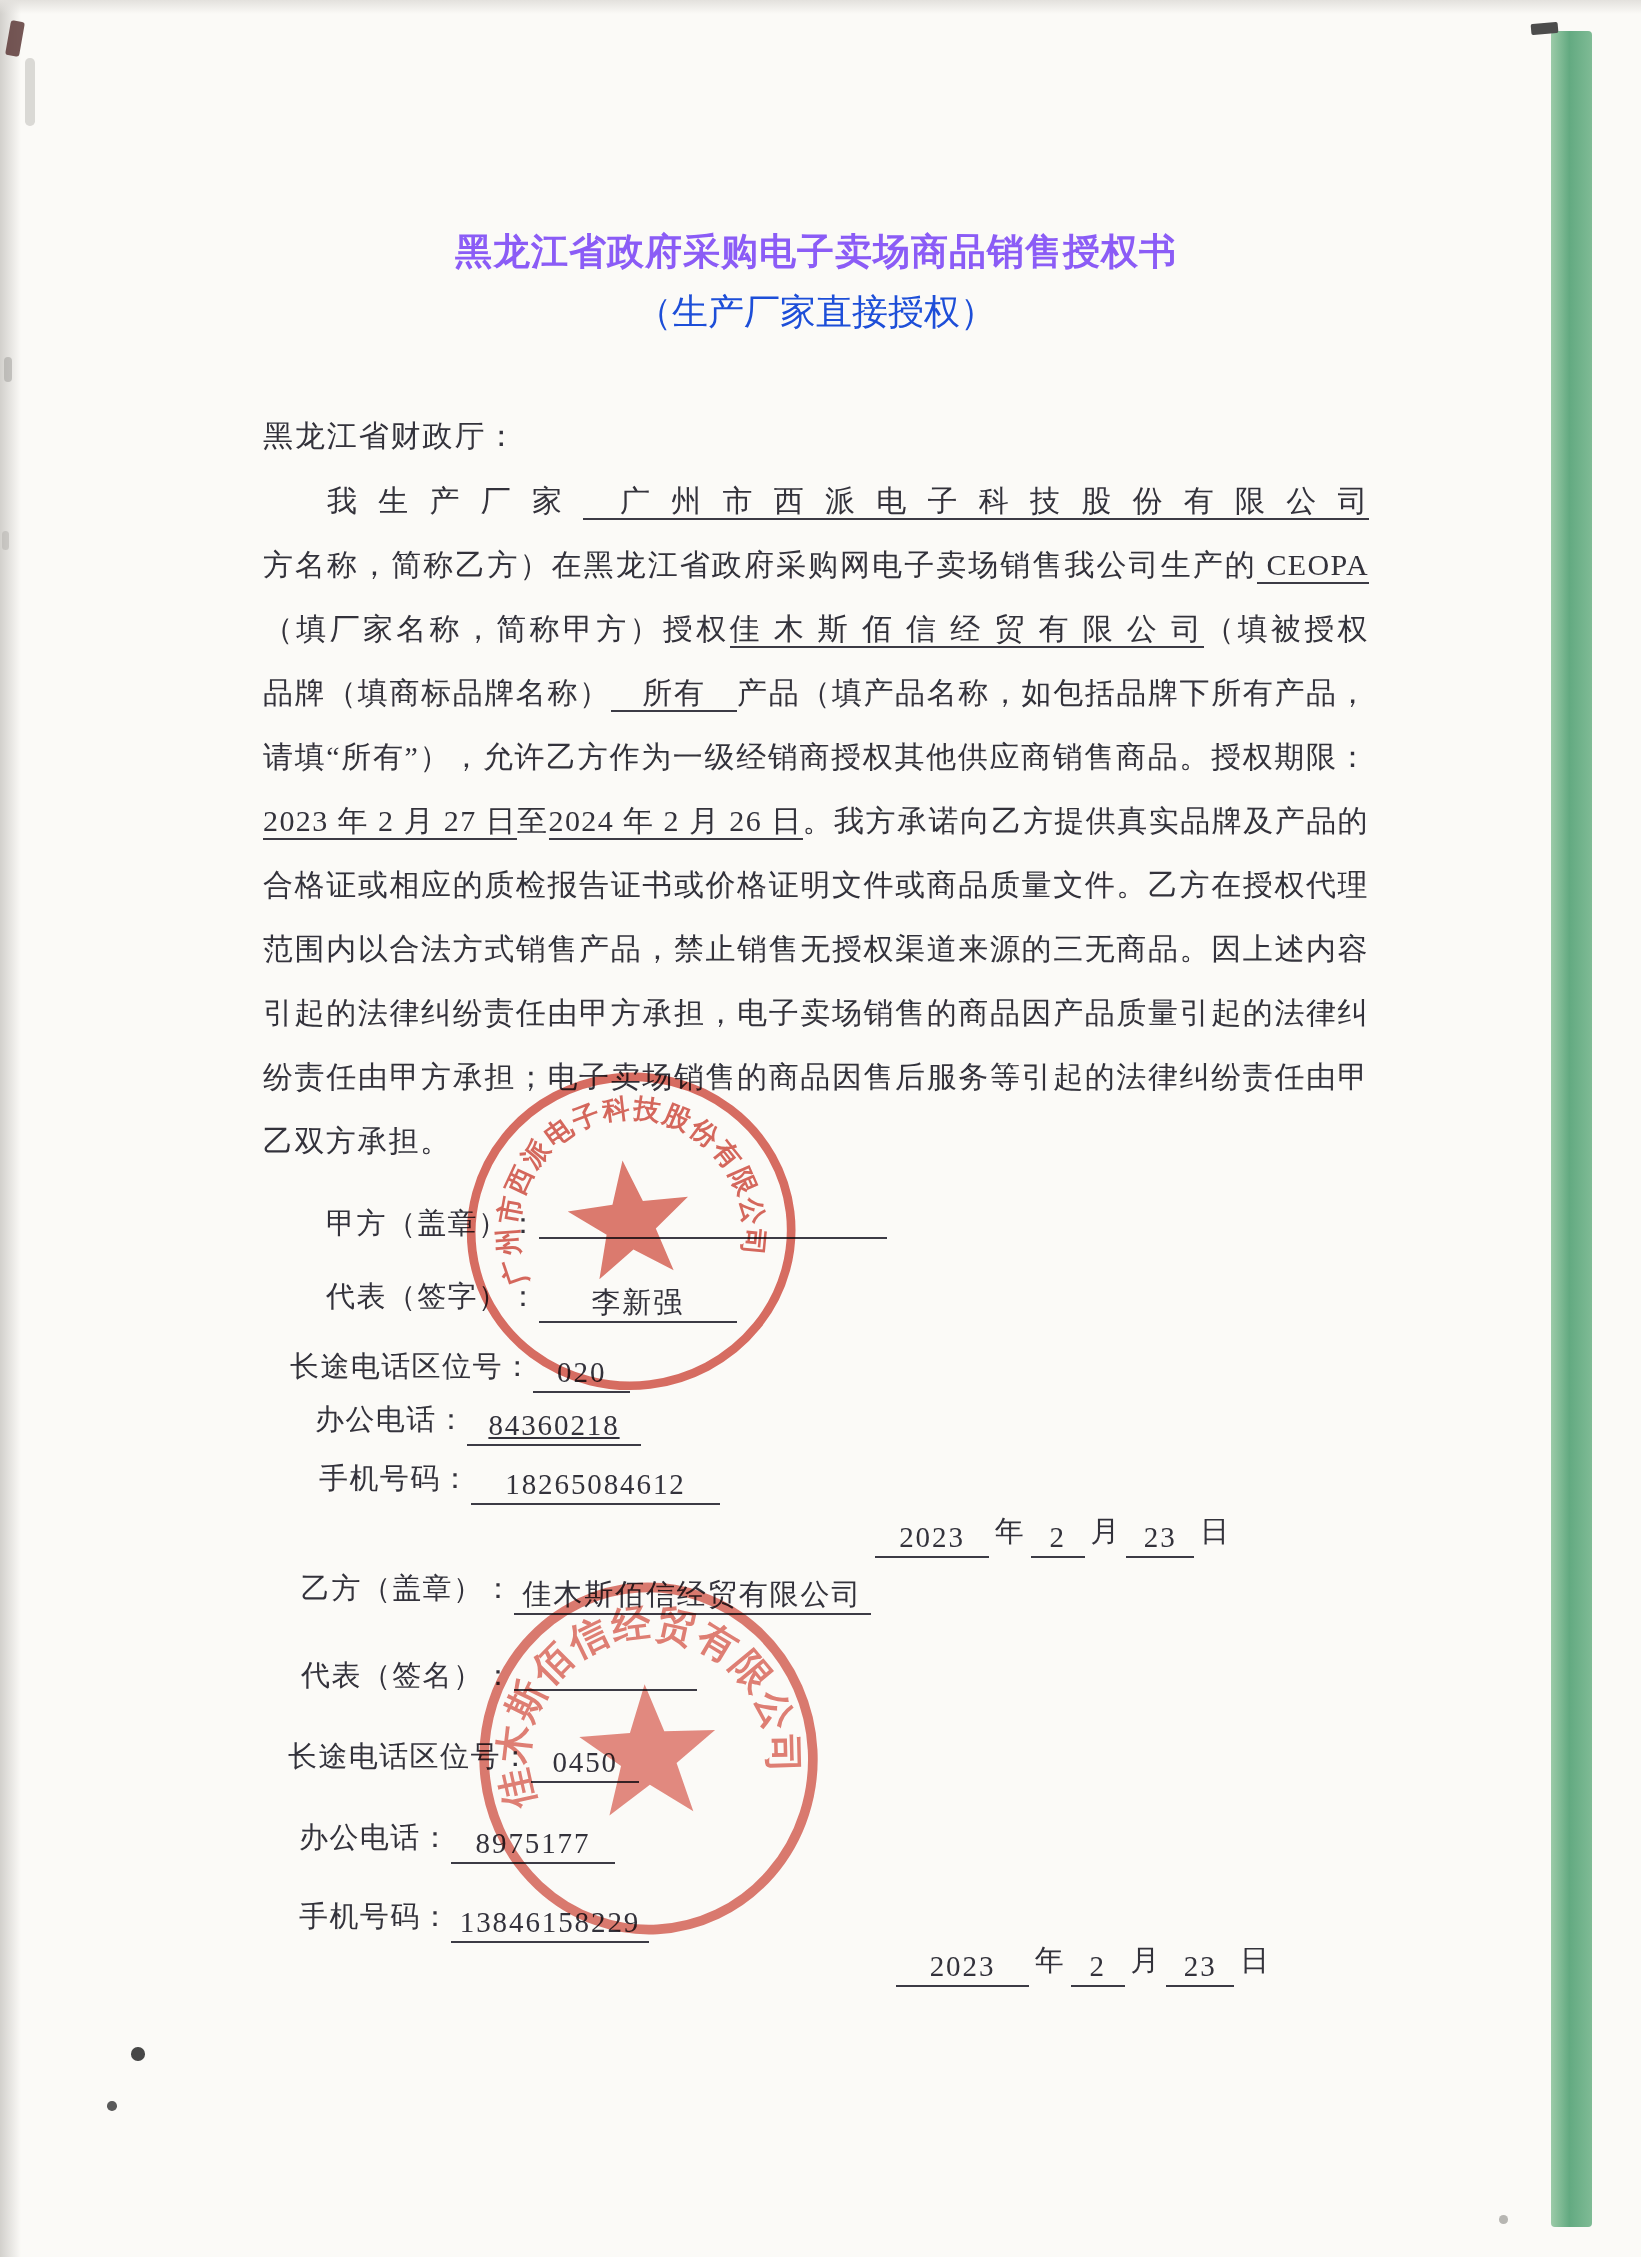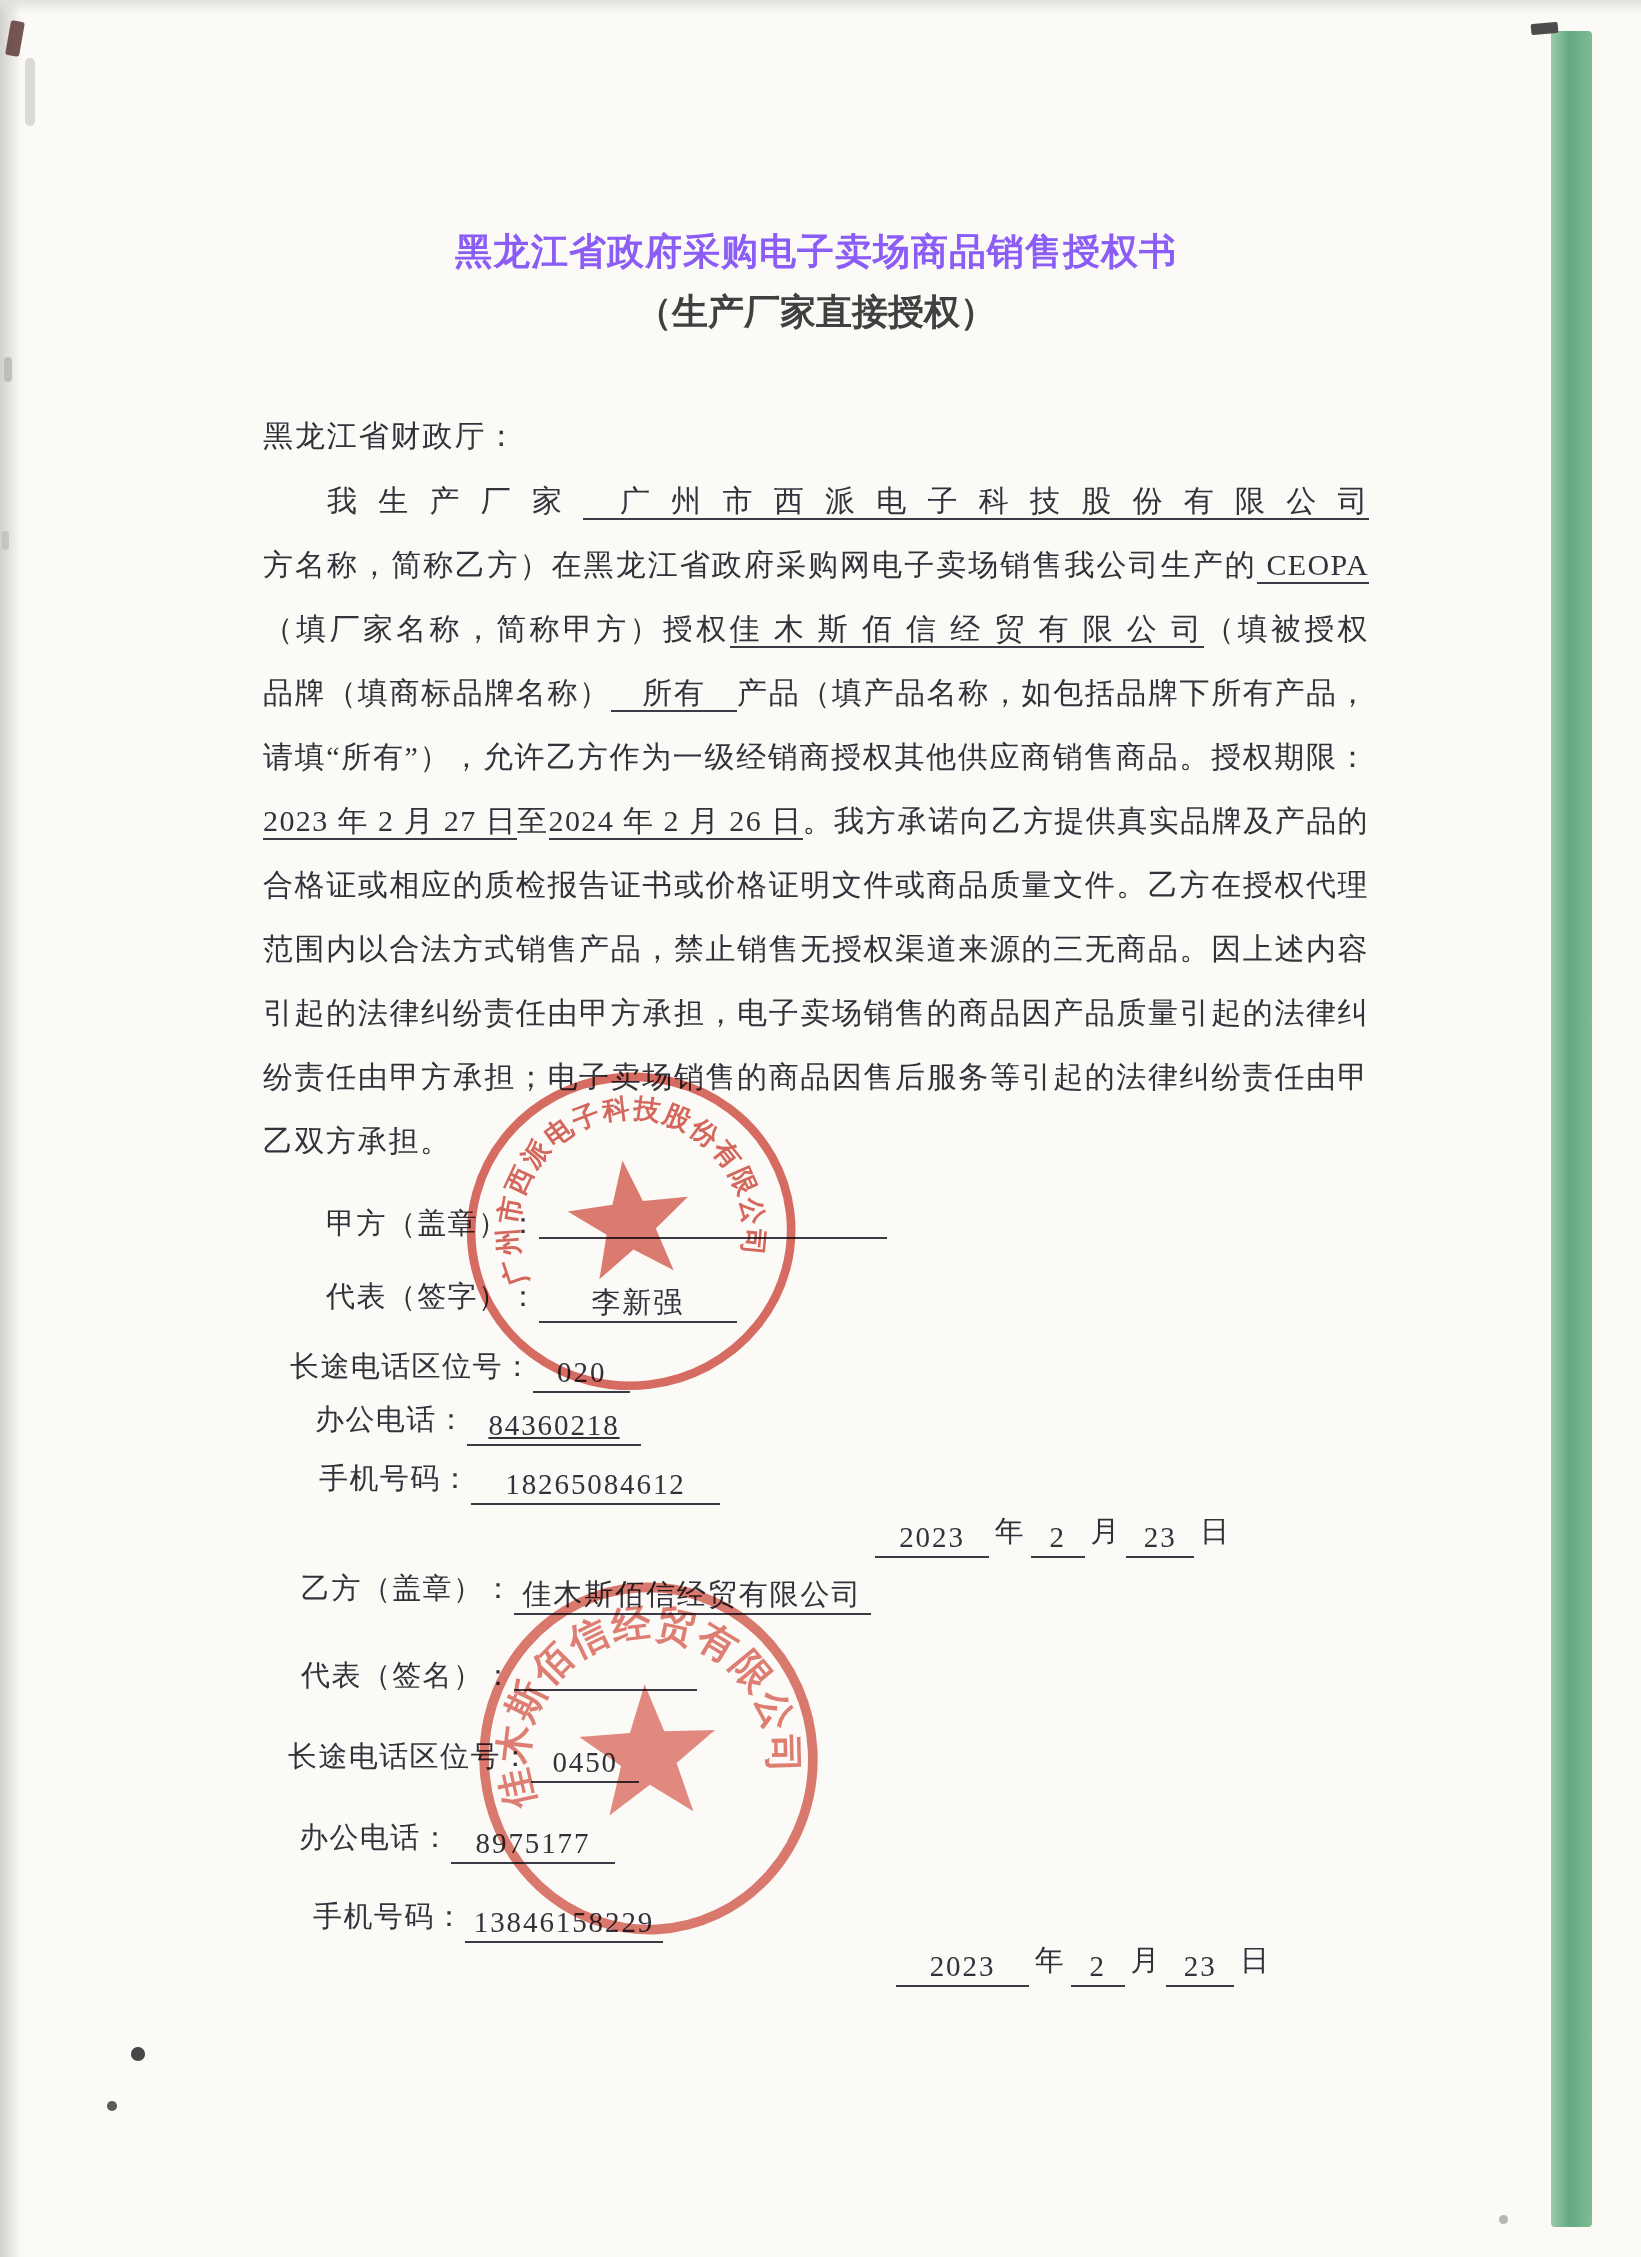--- a/index.html
+++ b/index.html
@@ -19,21 +19,21 @@
   .smudge1{position:absolute;left:25px;top:58px;width:9.7px;height:68px;background:#b9b7b3;opacity:.5;border-radius:4.8px;}
   .smudge2{position:absolute;left:3.9px;top:357px;width:7.7px;height:25px;background:#a9a7a3;opacity:.6;border-radius:3.9px;}
   .smudge3{position:absolute;left:1.9px;top:531px;width:6.8px;height:19.3px;background:#b2b0ac;opacity:.5;border-radius:3.9px;}
   .dot1{position:absolute;left:131px;top:2047px;width:13.5px;height:13.5px;background:#474747;border-radius:50%;}
   .dot2{position:absolute;left:107px;top:2101px;width:9.7px;height:9.7px;background:#5a5a5a;border-radius:50%;}
   .dot3{position:absolute;left:1499px;top:2215px;width:8.7px;height:8.7px;background:#9a9894;border-radius:50%;opacity:.7;}
 
   .title{position:absolute;left:263px;top:228px;width:1106px;line-height:48px;text-align:center;
          font-size:37px;font-weight:bold;color:#8b5cf6;letter-spacing:1px;white-space:nowrap;}
   .subtitle{position:absolute;left:263px;top:288px;width:1106px;line-height:48px;text-align:center;
-            font-size:36px;font-weight:bold;color:#404040;white-space:nowrap;}
+            font-size:36px;font-weight:normal;color:#1d4ed8;white-space:nowrap;}
   .salutation{position:absolute;left:263px;top:415px;font-size:30px;line-height:42px;letter-spacing:1.9px;}
 
   .para{position:absolute;left:263px;top:469px;width:1106px;font-size:30px;}
   .bline{height:64px;line-height:64px;letter-spacing:1.4px;white-space:nowrap;
          text-align:justify;text-align-last:justify;}
   .bline.ind{text-indent:64px;}
   .bline.short{text-align-last:left;}
   .u{border-bottom:2.9px solid #3c3b45;padding-bottom:1px;}
 
   .prow{position:absolute;font-size:29px;line-height:42px;white-space:nowrap;letter-spacing:1.4px;}
@@ -43,21 +43,21 @@
   .pa-r1{left:326px;top:1200px;} .pa-r1 .blank{width:348px;}
   .pa-r2{left:326px;top:1275px;} .pa-r2 .blank{width:198px;}
   .pa-r3{left:290px;top:1345px;} .pa-r3 .blank{width:97px;}
   .pa-r4{left:315px;top:1398px;} .pa-r4 .blank{width:174px;text-decoration:underline;}
   .pa-r5{left:319px;top:1457px;} .pa-r5 .blank{width:249px;}
   
   .pb-r1{left:301px;top:1567px;} .pb-r1 .blank{width:357px;}
   .pb-r2{left:301px;top:1652px;} .pb-r2 .blank{width:183px;}
   .pb-r3{left:288px;top:1735px;} .pb-r3 .blank{width:108px;text-align:center;}
   .pb-r4{left:299px;top:1816px;} .pb-r4 .blank{width:164px;}
-  .pb-r5{left:313px;top:1895px;} .pb-r5 .blank{width:198px;}
+  .pb-r5{left:299px;top:1895px;} .pb-r5 .blank{width:198px;}
 
   .dateline{position:absolute;font-size:29px;line-height:42px;white-space:nowrap;letter-spacing:1px;}
   .date-a{left:875px;top:1510px;}
   .date-b{left:896px;top:1939px;}
   .dateline .dlabel{margin:0 5.8px;}
   .dw-y{width:114px;} .dw-m{width:54px;} .dw-d{width:68px;}
   .date-b .dw-y{width:133px;}
 
   .seal{position:absolute;mix-blend-mode:multiply;opacity:.86;}
   .seal-a{left:446px;top:1058px;transform:rotate(-7deg);}

